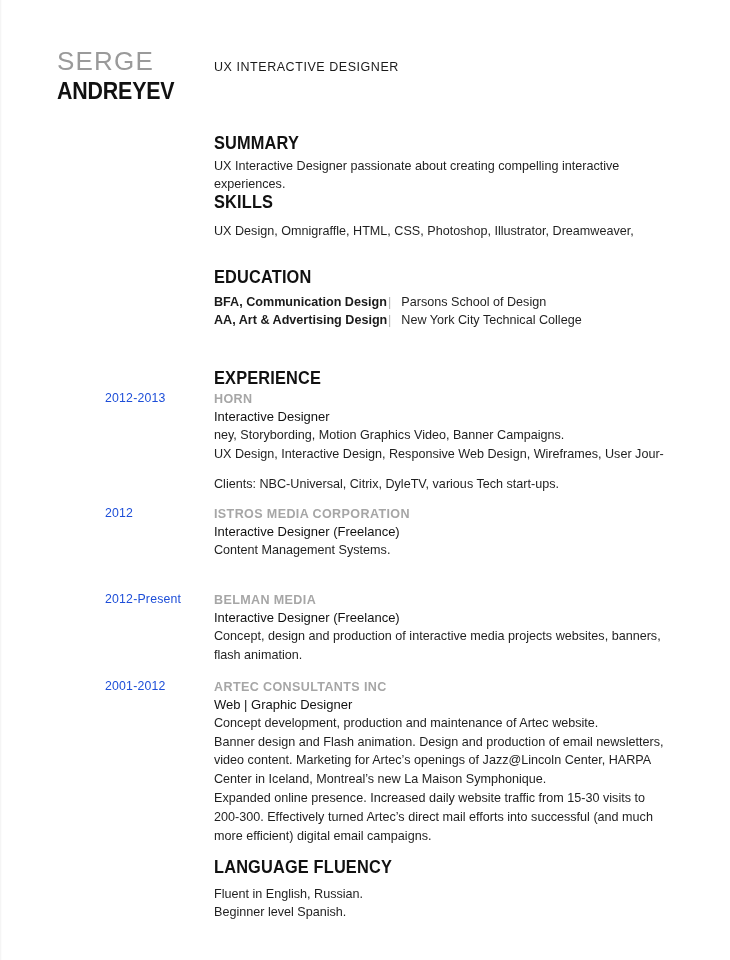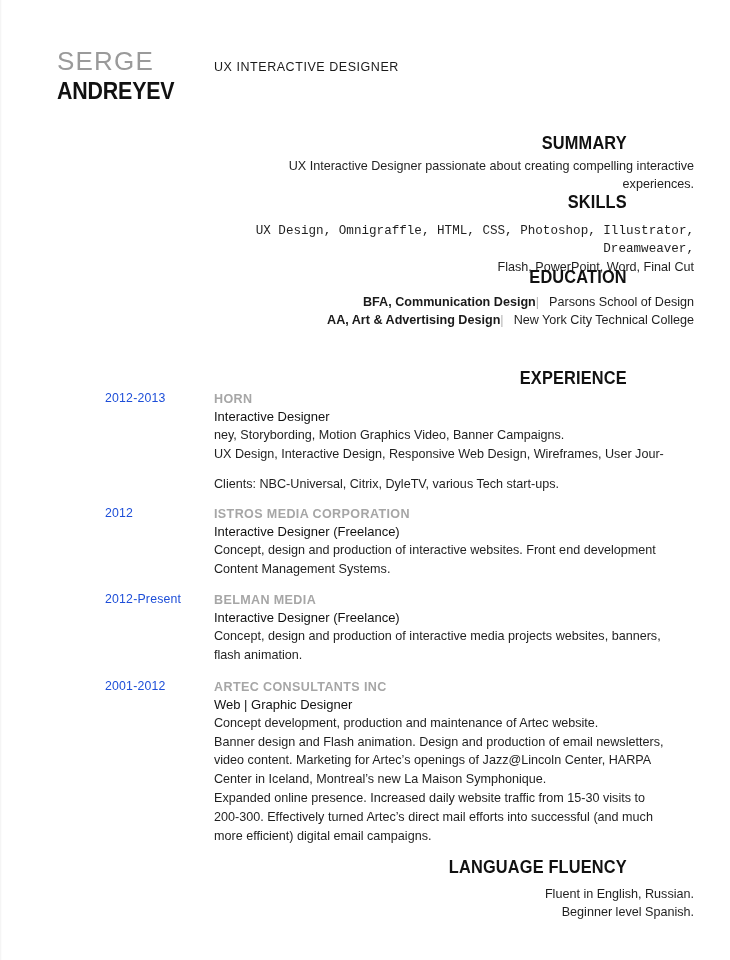--- a/index.html
+++ b/index.html
@@ -79,21 +79,21 @@
     white-space: nowrap;
   }
   .header-contact .sep {
     color: #b0b0b0;
     padding: 0 9px;
     font-weight: normal;
   }
   .header-contact .bold { font-weight: bold; }
 
   
-  .section { position: absolute; left: 214px; width: 480px; text-align: right; }
+  .section { position: absolute; left: 214px; width: 480px; }
 
   .sec-title {
     font-family: "Liberation Sans", sans-serif;
     font-weight: bold;
     font-size: 19px;
     letter-spacing: 0.2px;
     color: #111111;
     transform: scaleX(0.86);
     transform-origin: left center;
     margin: 0 0 4px 0;
@@ -181,22 +181,21 @@
   <div class="header-role">UX INTERACTIVE DESIGNER</div>
 
 
   <div class="section" style="top:133px;">
     <div class="sec-title">SUMMARY</div>
     <div class="body-text">UX Interactive Designer passionate about creating compelling interactive experiences.</div>
   </div>
 
   <div class="section" style="top:192px;">
     <div class="sec-title">SKILLS</div>
-    <div class="body-text" style="margin-top:10px;font-family:Liberation Mono, monospace;">UX Design, Omnigraffle, HTML, CSS, Photoshop, Illustrator, Dreamweaver,</div>
-    <div class="body-text">Flash, PowerPoint, Word, Final Cut</div>
+    <div class="body-text" style="margin-top:10px;">UX Design, Omnigraffle, HTML, CSS, Photoshop, Illustrator, Dreamweaver,</div>
   </div>
 
   <div class="section" style="top:267px;">
     <div class="sec-title">EDUCATION</div>
     <div class="edu-row" style="margin-top:6px;">
       <span class="edu-degree">BFA, Communication Design</span><span class="edu-sep">|</span><span class="edu-school">Parsons School of Design</span>
     </div>
     <div class="edu-row">
       <span class="edu-degree">AA, Art &amp; Advertising Design</span><span class="edu-sep">|</span><span class="edu-school">New York City Technical College</span>
     </div>
@@ -218,21 +217,20 @@
         <span>NBC-Universal, Citrix, DyleTV, various Tech start-ups.</span>
       </div>
     </div>
   </div>
 
   <div class="job" style="top:506px;">
     <div class="job-date">2012</div>
     <div class="job-body">
       <div class="job-company">ISTROS MEDIA CORPORATION</div>
       <div class="job-title">Interactive Designer (Freelance)</div>
-      <div class="job-desc">Concept, design and production of interactive websites. Front end development</div>
       <div class="job-desc">Content Management Systems.</div>
     </div>
   </div>
 
   <div class="job" style="top:592px;">
     <div class="job-date">2012-Present</div>
     <div class="job-body">
       <div class="job-company">BELMAN MEDIA</div>
       <div class="job-title">Interactive Designer (Freelance)</div>
       <div class="job-desc">Concept, design and production of interactive media projects websites, banners,</div>

